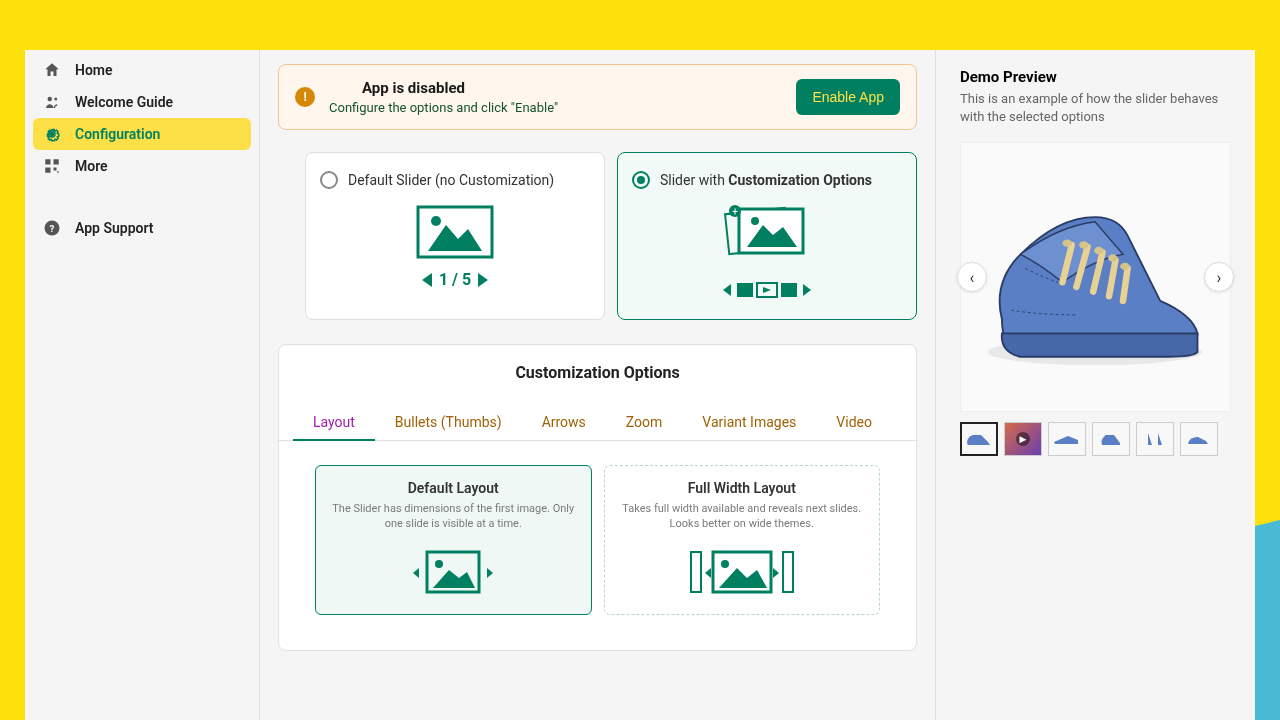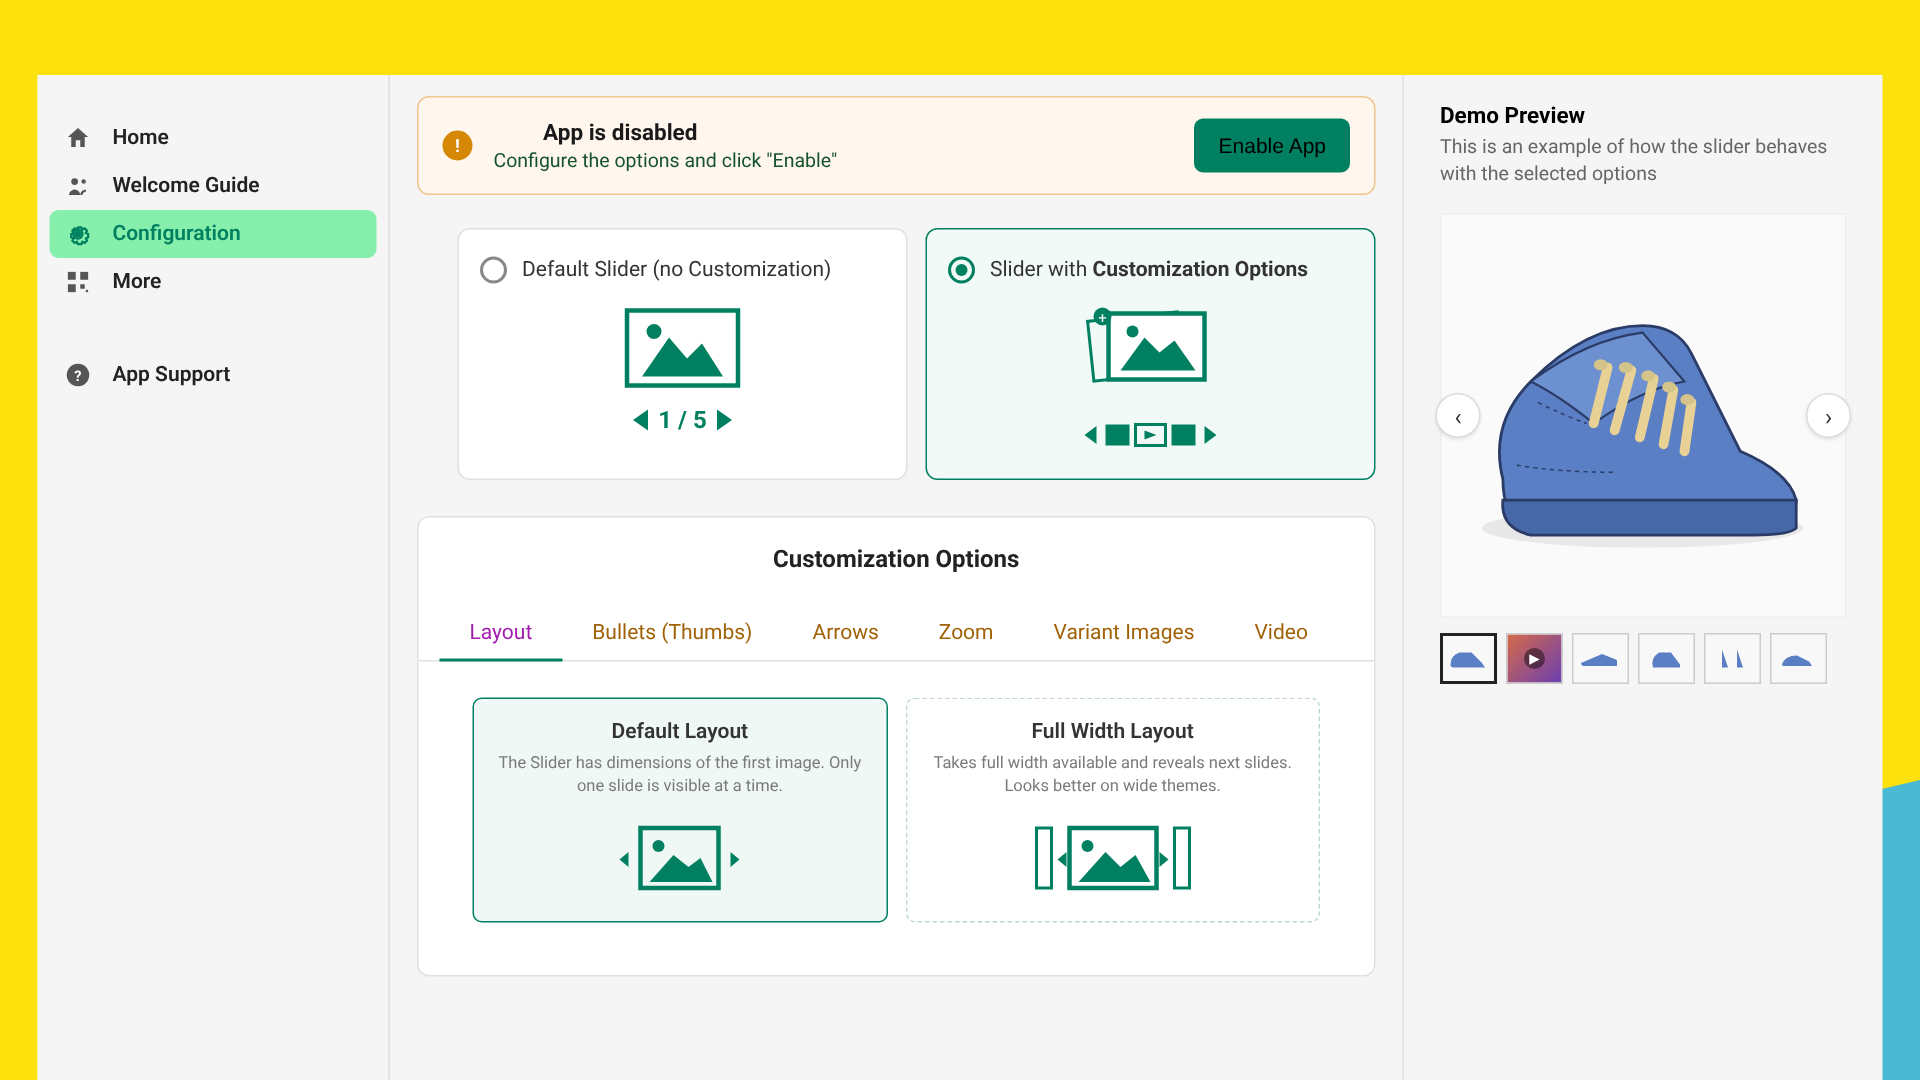--- a/index.html
+++ b/index.html
@@ -1,31 +1,31 @@
 <!DOCTYPE html>
 <html><head>
 <meta charset="utf-8">
 <style>
 * { box-sizing: border-box; margin: 0; padding: 0; }
 body { font-family: -apple-system, BlinkMacSystemFont, "Segoe UI", Roboto, sans-serif; background: #fde10d; width: 1280px; height: 720px; overflow: hidden; position: relative; }
 .bg-diagonal { position: absolute; bottom: 0; right: 0; width: 0; height: 0; border-left: 850px solid transparent; border-bottom: 200px solid #4ab9d4; z-index: 1; }
 .frame { position: absolute; left: 25px; top: 50px; right: 25px; bottom: 0; background: #f5f5f5; display: flex; z-index: 2; overflow: hidden; }
-.sidebar { width: 235px; background: #f5f5f5; padding-top: 26px; display: flex; flex-direction: column; gap: 0; border-right: 1px solid #e0e0e0; }
+.sidebar { width: 235px; background: #f5f5f5; padding-top: 4px; display: flex; flex-direction: column; gap: 0; border-right: 1px solid #e0e0e0; }
 .sidebar-item { display: flex; align-items: center; gap: 14px; padding: 7px 18px; color: #222; font-size: 14px; font-weight: 600; cursor: pointer; }
-.sidebar-item.active { background: #86efac; color: #008060; border-radius: 6px; margin: 0 8px; padding: 7px 10px; }
+.sidebar-item.active { background: #fde047; color: #008060; border-radius: 6px; margin: 0 8px; padding: 7px 10px; }
 .sidebar-item .icon { width: 18px; height: 18px; display: flex; align-items: center; justify-content: center; }
 .sidebar-spacer { height: 30px; }
 .main-area { flex: 1; display: flex; overflow: hidden; }
 .center { flex: 1; padding: 14px 18px; overflow-y: auto; }
 .banner { background: #fff6ed; border: 1px solid #f1c58f; border-radius: 8px; padding: 14px 16px; display: flex; align-items: center; gap: 14px; margin-bottom: 22px; }
 .banner-icon { width: 20px; height: 20px; background: #d48806; border-radius: 50%; color: white; display: flex; align-items: center; justify-content: center; font-size: 12px; font-weight: bold; flex-shrink: 0; }
 .banner-text { flex: 1; }
 .banner-title { font-size: 15px; font-weight: 700; color: #1a1a1a; margin-left: 33px; }
 .banner-sub { font-size: 13px; color: #14532d; margin-top: 3px; }
-.banner-btn { background: #008060; color: #000000; border: none; padding: 10px 16px; border-radius: 6px; font-size: 14px; font-weight: 500; cursor: pointer; }
+.banner-btn { background: #008060; color: #fde047; border: none; padding: 10px 16px; border-radius: 6px; font-size: 14px; font-weight: 500; cursor: pointer; }
 .slider-cards { display: flex; gap: 12px; margin-bottom: 24px; padding-left: 27px; }
 .slider-card { flex: 1; background: white; border: 1px solid #e0e0e0; border-radius: 8px; padding: 18px 14px; display: flex; flex-direction: column; align-items: center; cursor: pointer; }
 .slider-card.selected { background: #f2faf7; border-color: #008060; }
 .slider-card-header { display: flex; align-items: center; gap: 10px; width: 100%; margin-bottom: 14px; }
 .radio { width: 18px; height: 18px; border: 2px solid #888; border-radius: 50%; flex-shrink: 0; position: relative; }
 .radio.checked { border-color: #008060; }
 .radio.checked::after { content: ''; position: absolute; left: 3px; top: 3px; width: 8px; height: 8px; background: #008060; border-radius: 50%; }
 .slider-label { font-size: 14px; color: #333; }
 .slider-label b { font-weight: 700; }
 .slider-graphic { display: flex; flex-direction: column; align-items: center; gap: 6px; }

